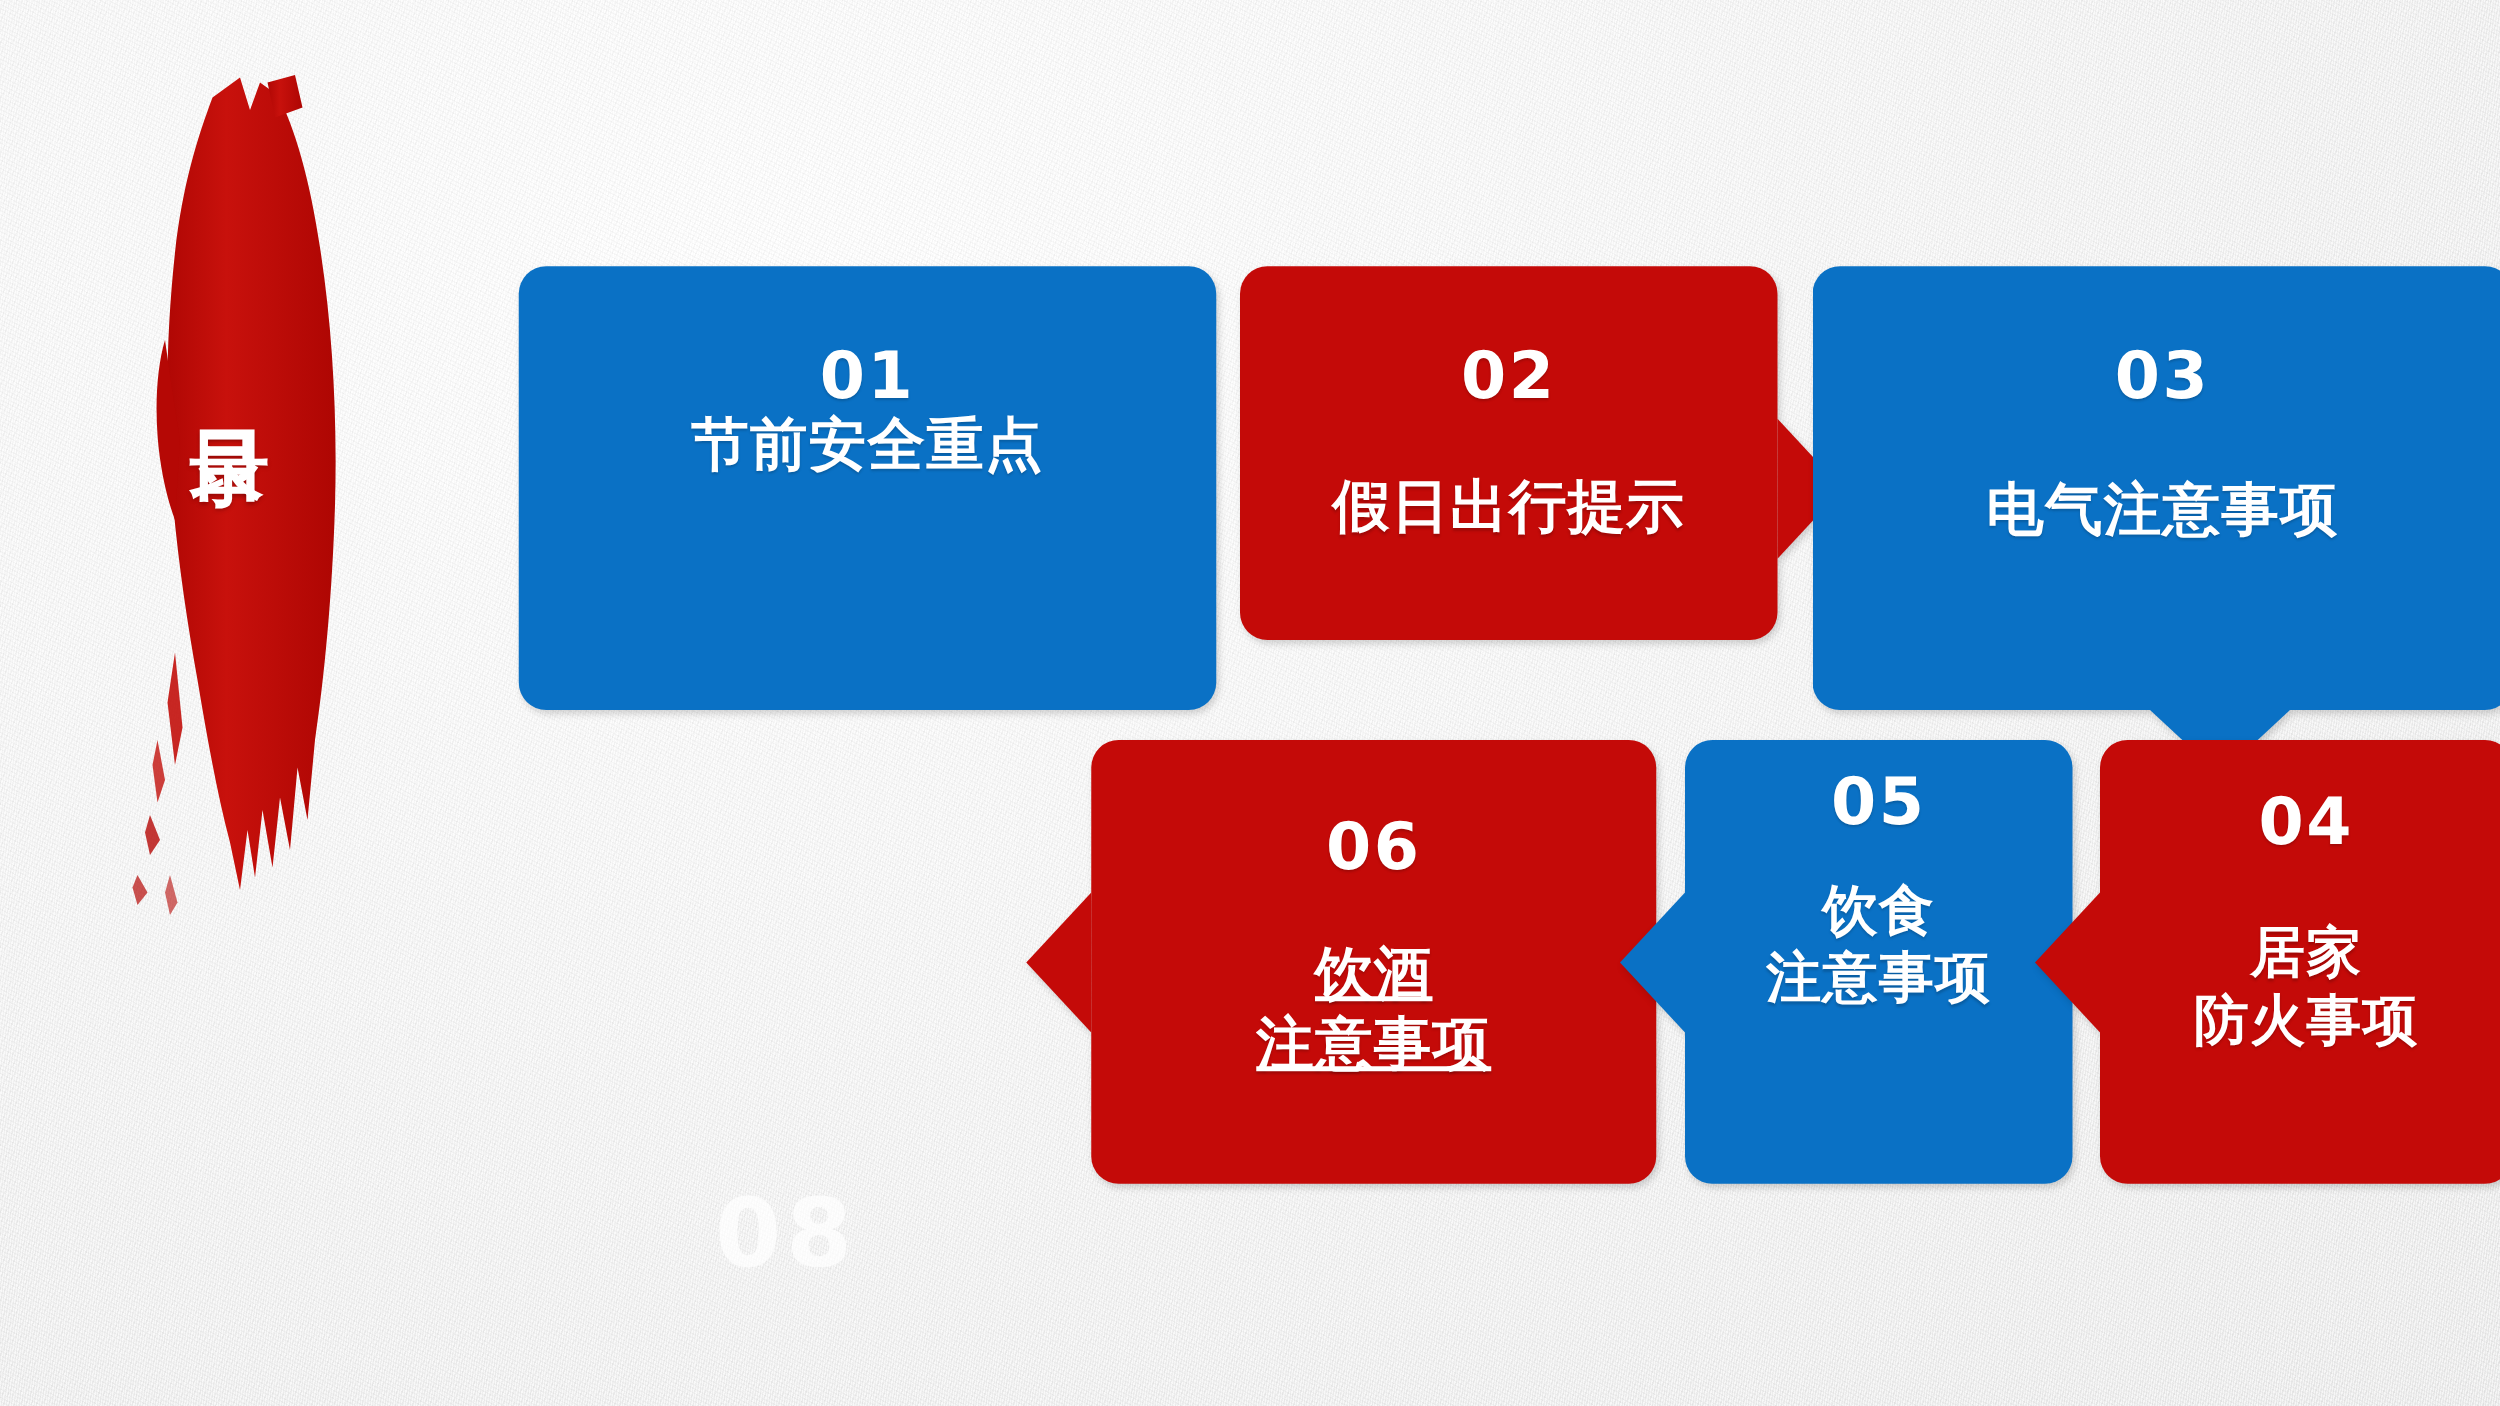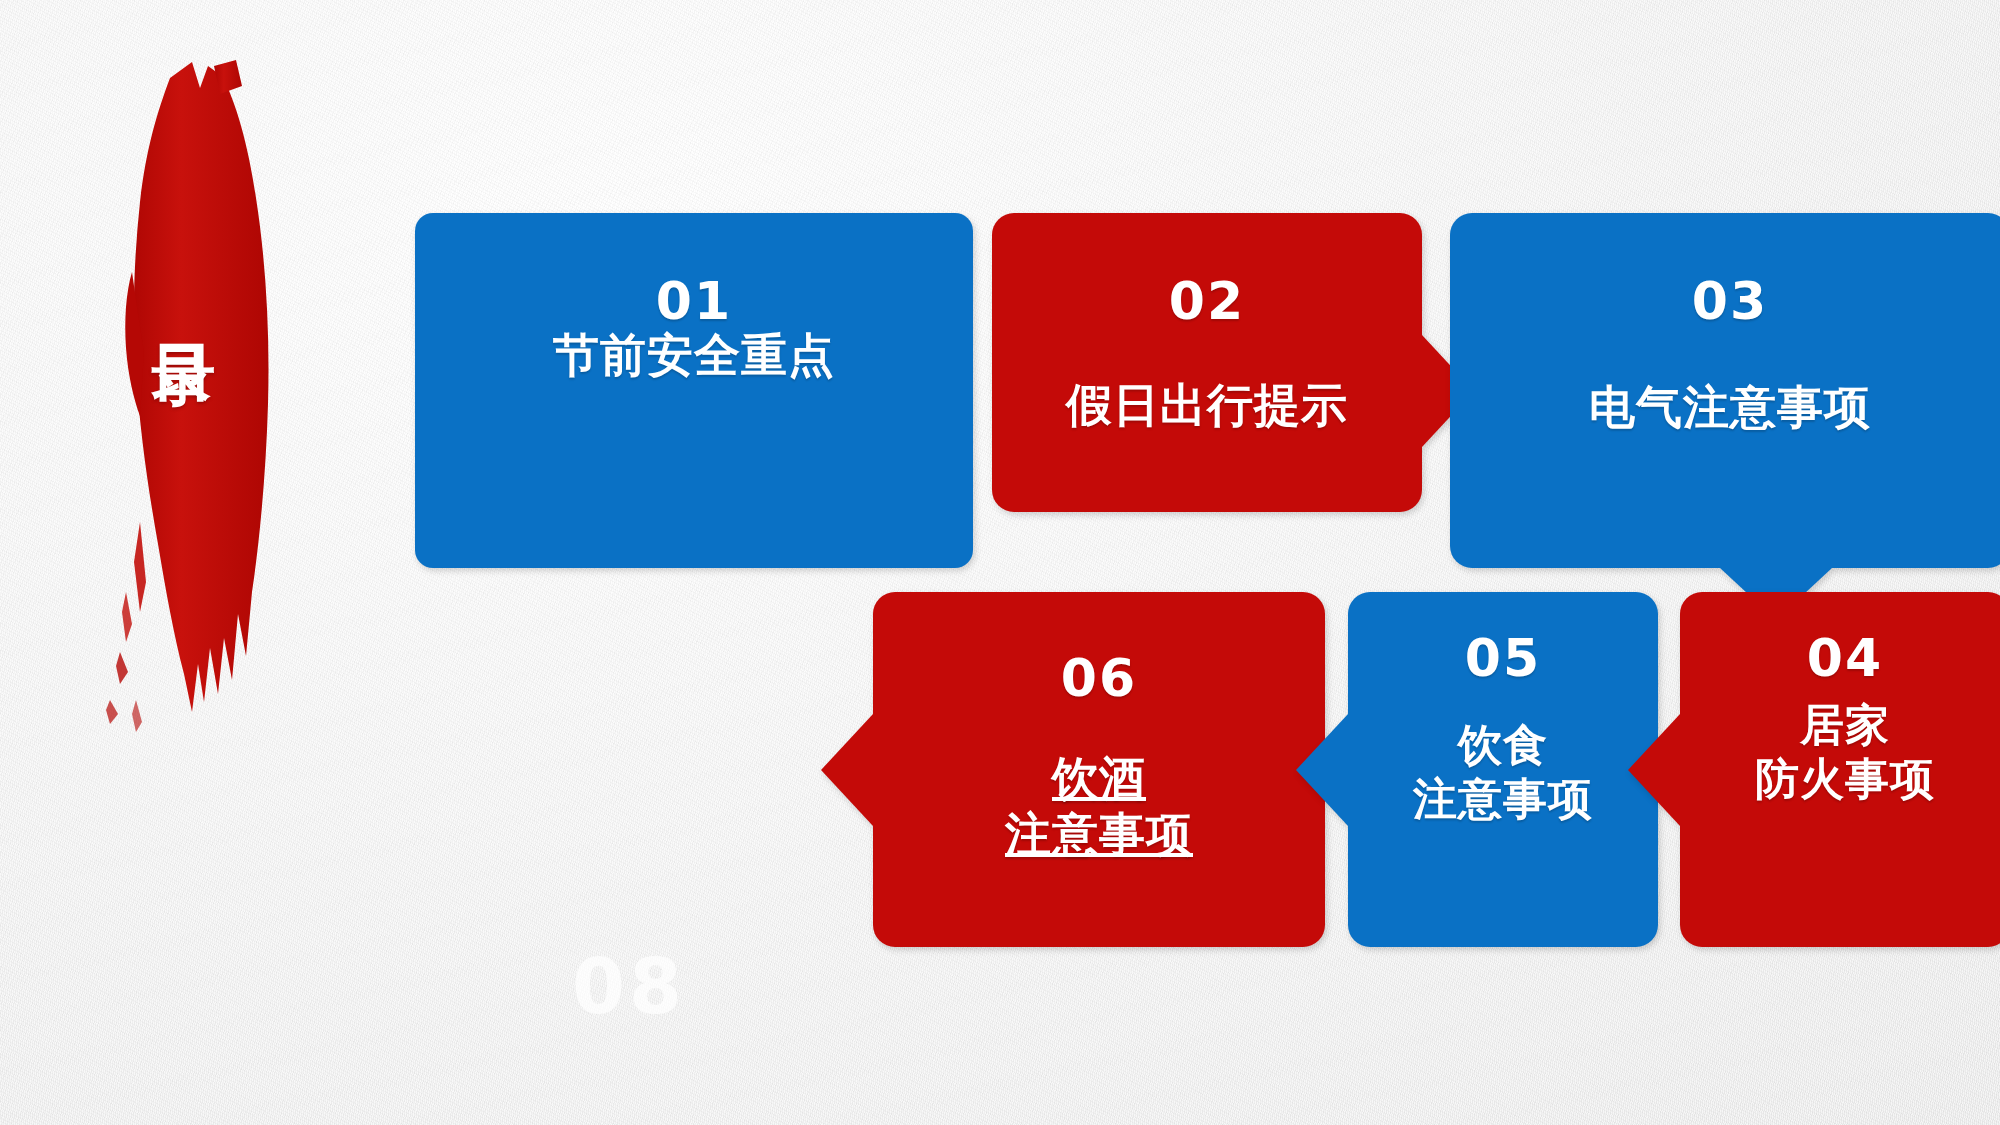--- a/index.html
+++ b/index.html
@@ -142,21 +142,21 @@
       <path fill="#c2100b" opacity="0.9" d="M44,470 L50,530 L44,560 L38,510 Z"></path>
       <path fill="#c2100b" opacity="0.8" d="M30,540 L36,572 L30,590 L26,560 Z"></path>
       <path fill="#b50805" opacity="0.8" d="M24,600 L32,620 L24,632 L20,614 Z"></path>
       <path fill="#b50805" opacity="0.7" d="M14,648 L22,662 L14,672 L10,658 Z"></path>
       <path fill="#b50805" opacity="0.6" d="M40,648 L46,670 L40,680 L36,662 Z"></path>
     </svg>
     <div id="brush-text">目录</div>
   </div>
 
   <div class="card blue" style="left:415px; top:213px; width:558px; height:355px;">
-    <div class="body" style="padding-top:62px;border-radius:18px;">
+    <div class="body" style="padding-top:62px;">
       <div class="num">01</div>
       <div class="label" style="">节前安全重点</div>
     </div>
   </div>
 
   <div class="card red" style="left:992px; top:213px; width:430px; height:299px;">
     <div class="body" style="padding-top:62px;">
       <div class="num">02</div>
       <div class="label" style="margin-top:50px;">假日出行提示</div>
     </div>
@@ -175,32 +175,32 @@
   <div class="card red" style="left:873px; top:592px; width:452px; height:355px;">
     <div class="body" style="padding-top:60px;">
       <div class="num">06</div>
       <div class="label" style="margin-top:46px;text-decoration:underline;">饮酒
 注意事项</div>
     </div>
     <div class="arrow left red" style="left:-52px; top:122px;"></div>
   </div>
 
   <div class="card blue" style="left:1348px; top:592px; width:310px; height:355px;">
-    <div class="body" style="padding-top:40px;">
+    <div class="body" style="padding-top:24px;">
       <div class="num">05</div>
       <div class="label" style="margin-top:34px; font-size:44px;">饮食
 注意事项</div>
     </div>
     <div class="arrow left blue" style="left:-52px; top:122px; border-right:52px solid #0a71c5;"></div>
   </div>
 
   <div class="card red" style="left:1680px; top:592px; width:330px; height:355px;">
     <div class="body" style="padding-top:40px;">
       <div class="num">04</div>
-      <div class="label" style="margin-top:14px; font-size:44px;">居家
+      <div class="label" style="margin-top:52px; font-size:44px;">居家
 防火事项</div>
     </div>
     <div class="arrow left red" style="left:-52px; top:122px;"></div>
   </div>
 
   <div id="watermark">08</div>
 
 </div>
 
 </body></html>

